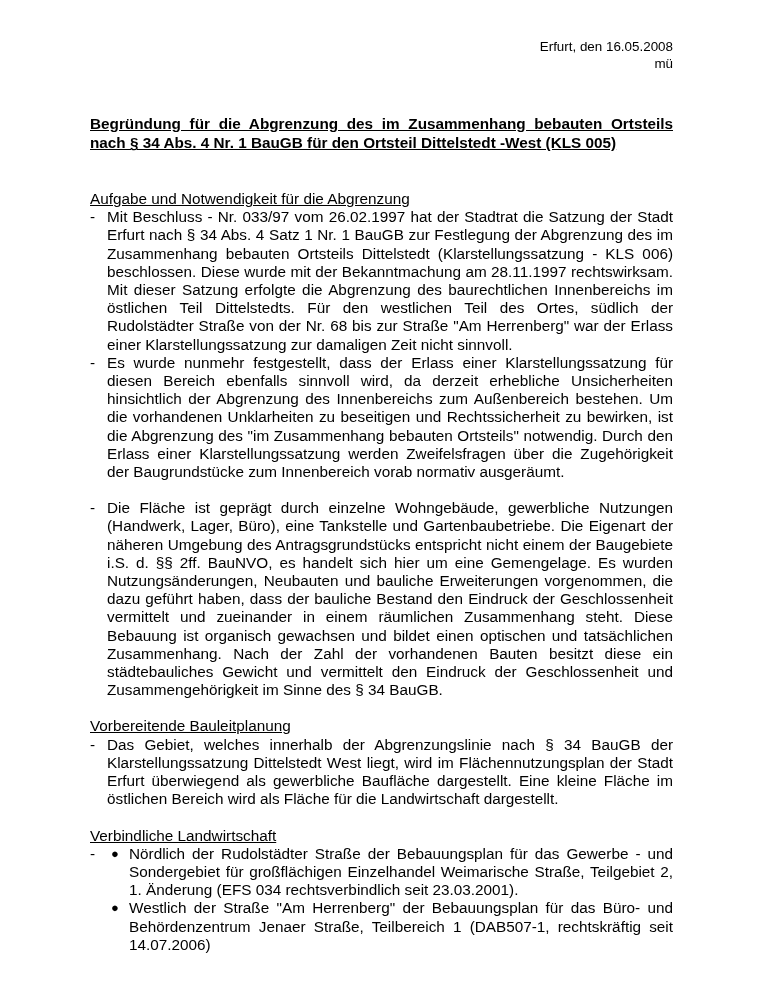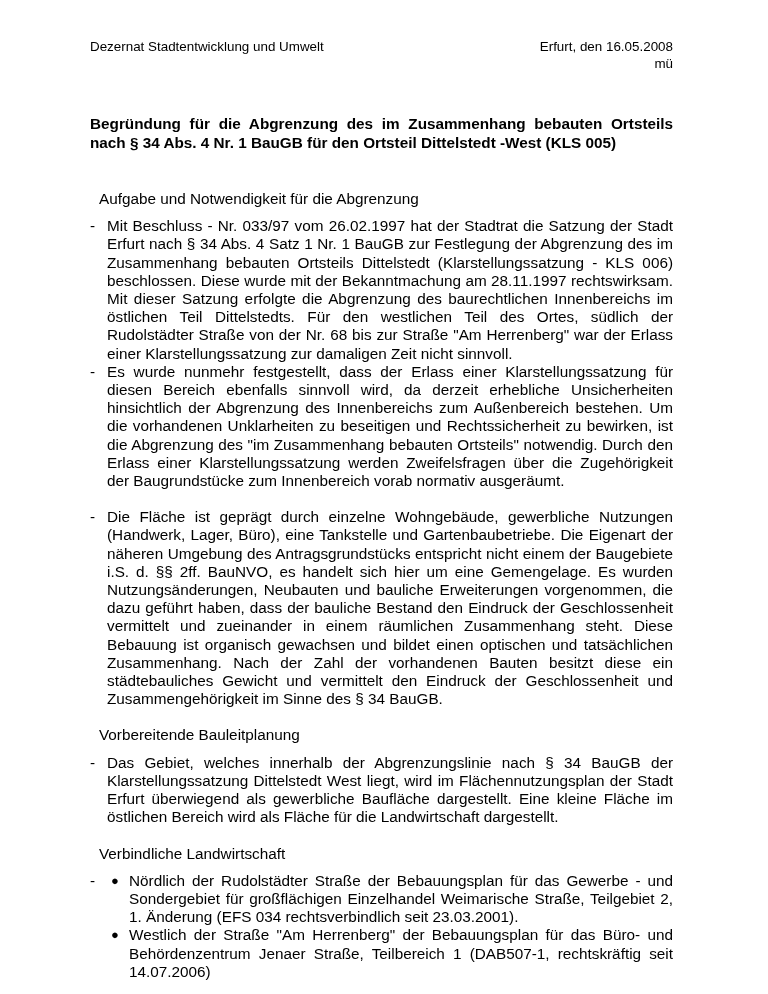--- a/index.html
+++ b/index.html
@@ -6,45 +6,44 @@
     body {
       width: 768px; height: 994px; position: relative; overflow: hidden;
       font-family: "Liberation Sans", sans-serif; color: #000000;
     }
     .page { position: absolute; left: 90px; top: 38px; width: 583px; }
     .letterhead { display: flex; justify-content: space-between; font-size: 13.4px; line-height: 17px; }
     .lh-left, .lh-right { display: flex; flex-direction: column; }
     .lh-right { text-align: right; }
     .title {
       margin-top: 42px; font-weight: bold; font-size: 15.3px; line-height: 19px;
-      text-align: justify; text-align-last: left;
+      text-align: justify; text-align-last: left; text-decoration: underline;
     }
     .title .line { display: block; text-align: justify; text-align-last: justify; }
     .title .line.last { text-align-last: left; }
     .section { font-size: 15.3px; line-height: 18.2px; }
     .section h2 {
-      font-weight: normal; font-size: 15.3px; margin: 9px; 
+      font-weight: normal; font-size: 15.3px; margin: 0; text-decoration: underline;
       line-height: 18.2px;
     }
     .s1 { margin-top: 38px; }
     .s-gap { margin-top: 18px; }
     .dash-item { position: relative; padding-left: 17px; text-align: justify; }
     .dash-item .dash { position: absolute; left: 0; top: 0; }
     .bullet-list { margin: 0; padding: 0; list-style: none; }
     .bullet-item { position: relative; padding-left: 22px; text-align: justify; margin-left: 17px; }
     .bullet-item .dot { position: absolute; left: 4px; top: 0; font-size: 13px; }
   </style>
 </head>
 <body>
 
 <div class="page">
 
   <div class="letterhead">
     <div class="lh-left">
-      <span>Dezernat Stadtentwicklung und Umwelt</span>
     </div>
     <div class="lh-right">
       <span>Erfurt, den 16.05.2008</span>
       <span>mü</span>
     </div>
   </div>
 
   <div class="title">
     <span class="line">Begründung für die Abgrenzung des im Zusammenhang bebauten Ortsteils</span>
     <span class="line last">nach § 34 Abs. 4 Nr. 1 BauGB für den Ortsteil Dittelstedt -West (KLS 005)</span>

